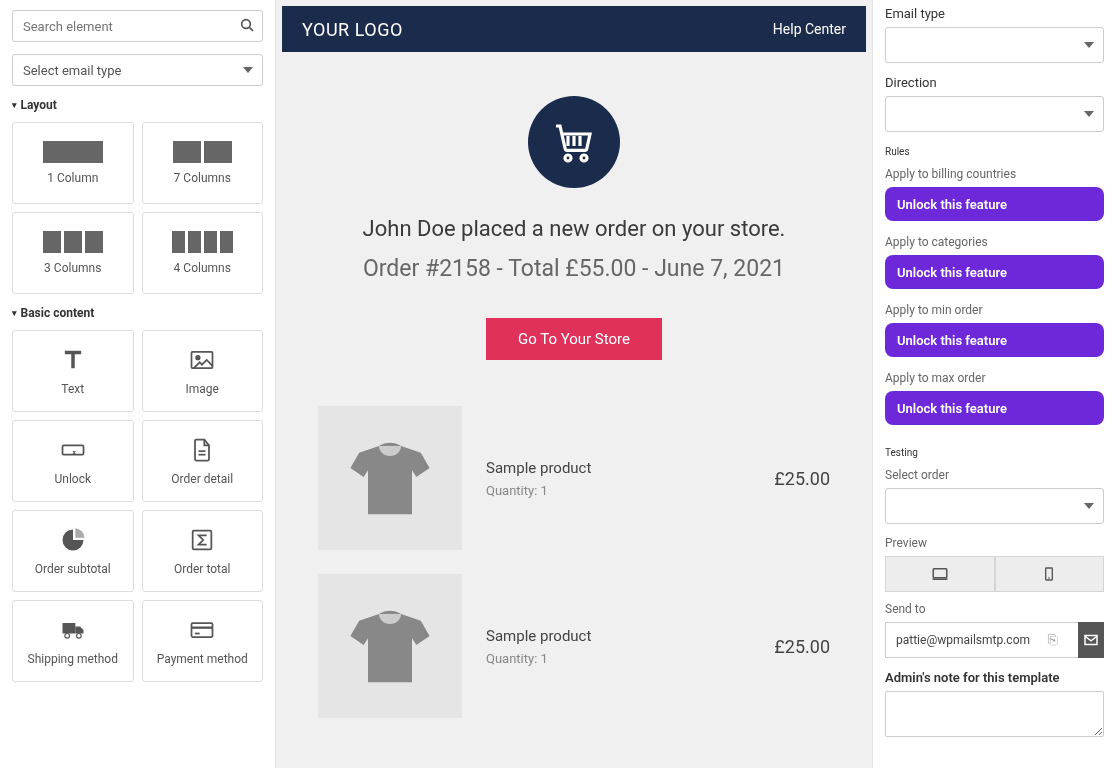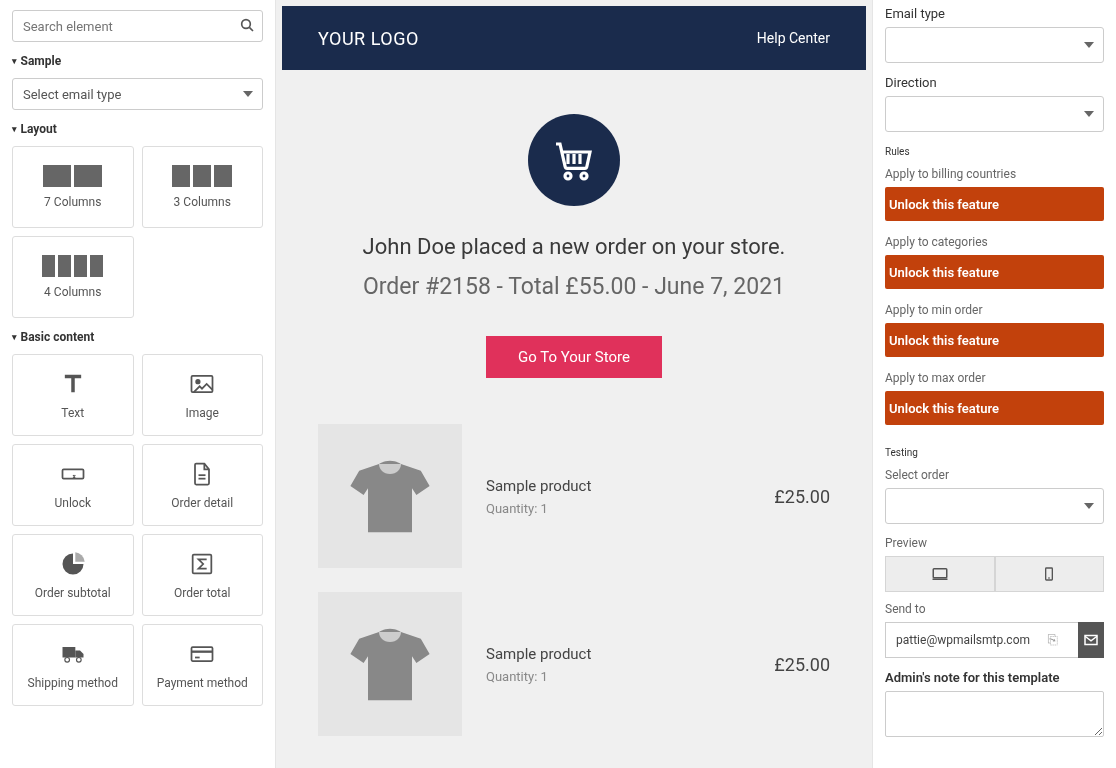--- a/index.html
+++ b/index.html
@@ -25,42 +25,42 @@
 .tile-lbl{font-size:12px;color:#555}
 .cols{display:flex;gap:3px}
 .col{background:#666;height:22px}
 .c1 .col{width:60px}
 .c2 .col{width:28px}
 .c3 .col{width:18px}
 .c4 .col{width:13px}
 .ico-svg{width:28px;height:28px;color:#555}
 .center{flex:1;background:#f0f0f0;padding:6px}
 .canvas{background:#f0f0f0;height:100%}
-.hdr{background:#1a2b4c;height:64px;display:flex;align-items:center;justify-content:space-between;padding:0 36px;color:#fff}
+.hdr{background:#1a2b4c;height:46px;display:flex;align-items:center;justify-content:space-between;padding:0 20px;color:#fff}
 .hdr-logo{font-size:18px;letter-spacing:.5px}
 .hdr-link{font-size:14px}
 .cart-ico{width:92px;height:92px;border-radius:50%;background:#1a2b4c;margin:44px auto 28px;display:flex;align-items:center;justify-content:center;color:#fff}
 .msg{text-align:center;font-size:22px;color:#3a3a3a;margin-bottom:14px}
 .meta{text-align:center;font-size:23px;color:#666}
 .cta-wrap{text-align:center;margin:36px 0 46px}
 .cta{display:inline-block;background:#e0315b;color:#fff;font-size:15px;padding:12px 32px;border:none;cursor:pointer}
 .prod{display:flex;align-items:center;gap:24px;padding:0 36px 24px}
 .prod-img{width:144px;height:144px;background:#e5e5e5;display:flex;align-items:center;justify-content:center}
 .prod-info{flex:1}
 .prod-name{font-size:15px;color:#444;margin-bottom:6px}
 .prod-qty{font-size:13px;color:#888}
 .prod-price{font-size:18px;color:#444}
 .right{width:244px;border-left:1px solid #e5e5e5;padding:0 12px;overflow-y:auto}
 .r-lbl{font-size:13px;color:#333;margin:6px 0 6px}
 .r-lbl.sm{font-size:12px;color:#666}
 .r-sel{width:100%;height:36px;border:1px solid #ccc;border-radius:3px;padding:16px 10px;font-size:13px;color:#444;background:#fff;appearance:none}
 .r-sel-wrap{position:relative;margin-bottom:12px}
 .r-sel-wrap::after{content:"";position:absolute;right:10px;top:15px;border-left:5px solid transparent;border-right:5px solid transparent;border-top:6px solid #666}
 .r-head{font-size:10px;color:#333;margin:14px 0 10px}
-.unlock{width:100%;background:#c2410c;color:#fff;border:none;height:34px;font-size:13px;text-align:left;padding:0 4px;margin-bottom:8px;cursor:pointer;border-radius:2px;font-weight:600}
+.unlock{width:100%;background:#6d28d9;color:#fff;border:none;height:34px;font-size:13px;text-align:left;padding:0 12px;margin-bottom:8px;cursor:pointer;border-radius:8px;font-weight:600}
 .prev-btns{display:flex;gap:0;margin-bottom:10px}
 .prev-btn{flex:1;height:36px;border:1px solid #d5d5d5;background:#ededed;cursor:pointer;display:flex;align-items:center;justify-content:center;color:#555}
 .sendto{display:flex;margin-bottom:12px}
 .sendto input{flex:1;height:36px;border:1px solid #ccc;border-right:none;padding:0 26px 0 10px;font-size:12px;color:#444}
 .sendto-ico{position:absolute;right:46px;top:10px;color:#999;font-size:13px}
 .sendto-wrap{position:relative}
 .sendto-btn{width:36px;height:36px;background:#555;border:none;color:#fff;display:flex;align-items:center;justify-content:center;cursor:pointer}
 .note{width:100%;height:46px;border:1px solid #ccc;border-radius:2px;resize:vertical;font-size:12px;padding:6px}
 </style>
 </head>
@@ -71,27 +71,32 @@
     <div class="search">
       <input placeholder="Search element" style="">
       <span class="icon">
         <svg width="16" height="16" viewBox="0 0 24 24" fill="none" stroke="currentColor" stroke-width="2.5">
             <circle cx="10.5" cy="10.5" r="6.5"></circle>
             <line x1="21" y1="21" x2="15.5" y2="15.5"></line>
           </svg>
       </span>
     </div>
 
-    <div class="section-h">Sample</div>
     <div class="select-wrap">
       <select class="select"><option>Select email type</option></select>
     </div>
 
     <div class="section-h">Layout</div>
     <div class="grid2">
+      <div class="tile">
+          <div class="cols c1">
+            <div class="col"></div>
+          </div>
+          <div class="tile-lbl">1 Column</div>
+        </div>
       <div class="tile">
           <div class="cols c2">
             <div class="col"></div>
             <div class="col"></div>
           </div>
           <div class="tile-lbl">7 Columns</div>
         </div>
       <div class="tile">
           <div class="cols c3">
             <div class="col"></div>

